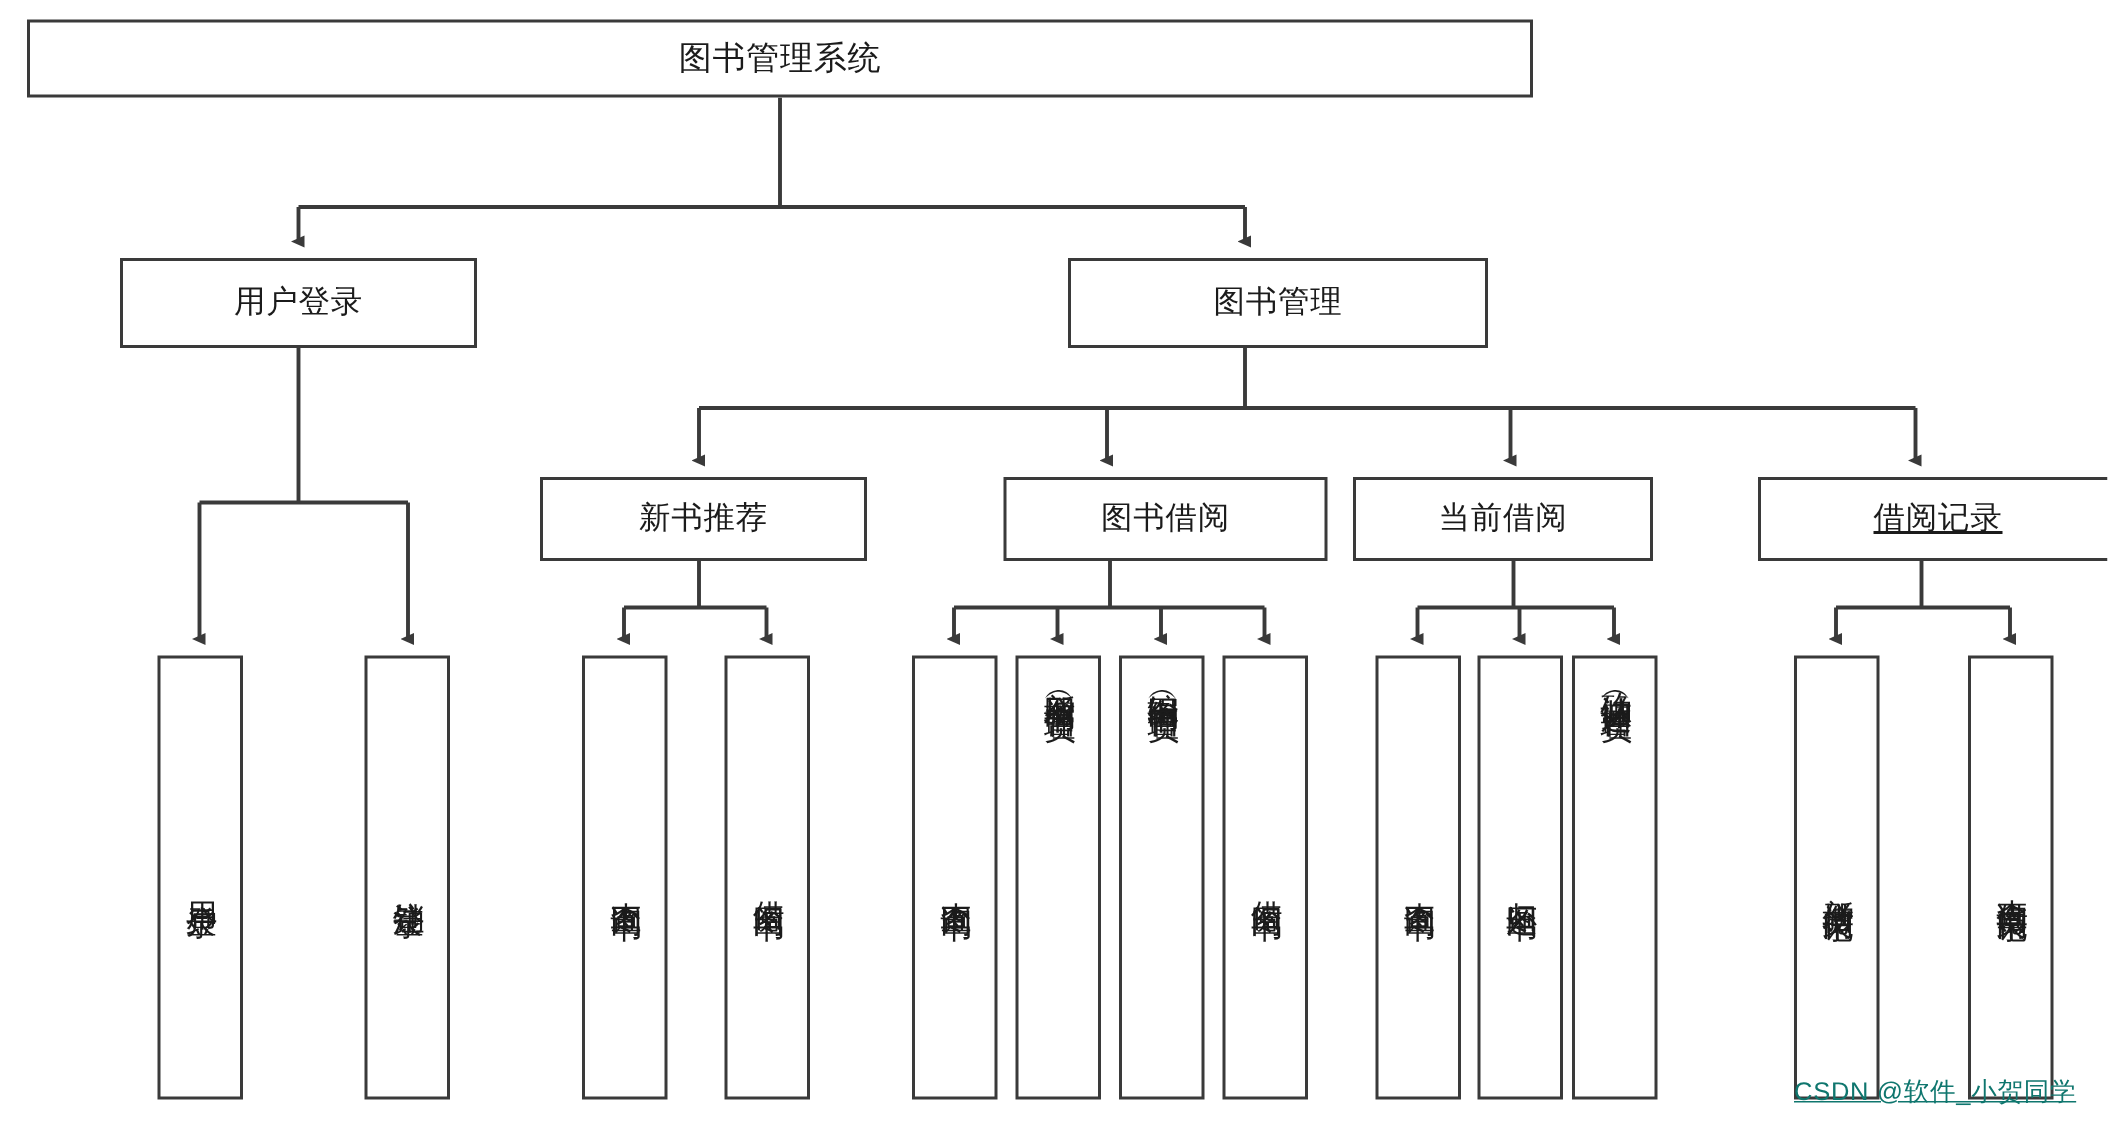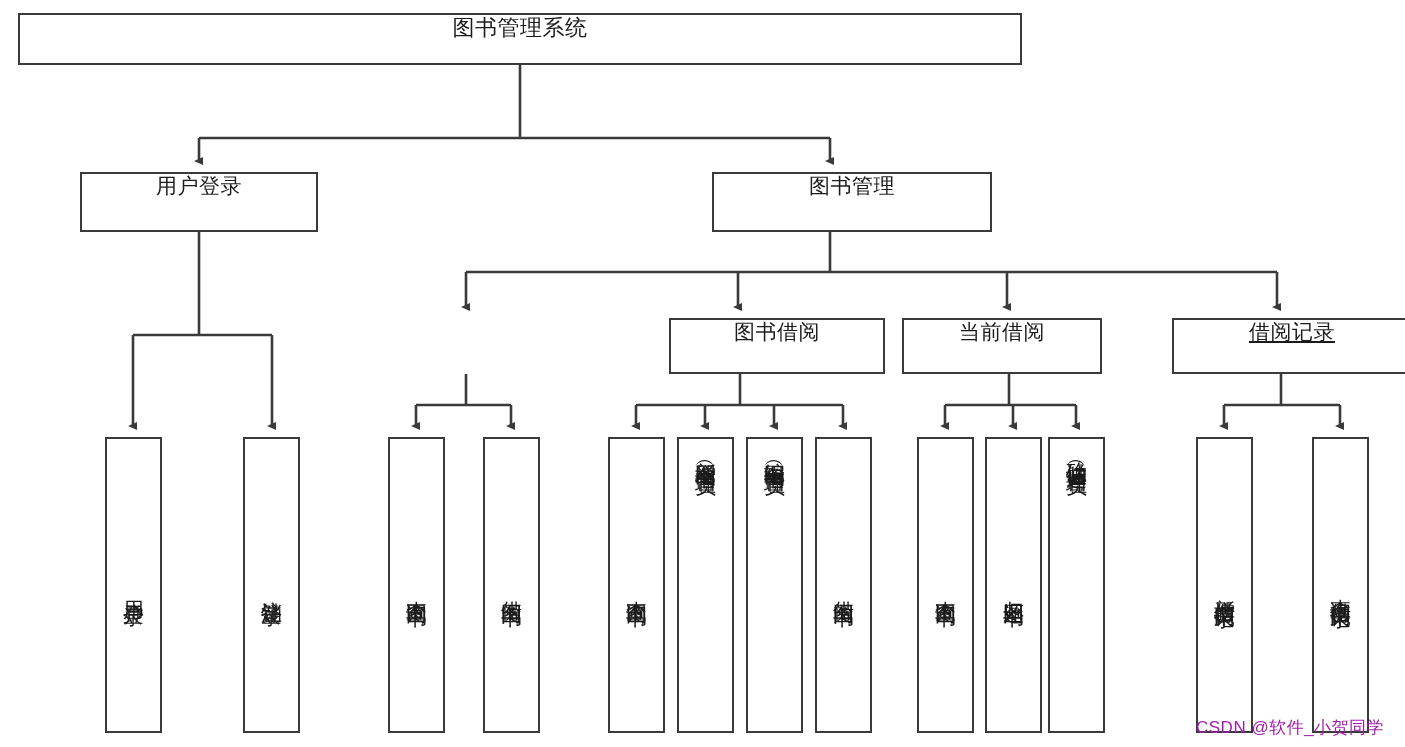--- a/index.html
+++ b/index.html
@@ -23,21 +23,21 @@
     top: 0;
     width: 1405px;
     height: 747px;
   }
   .node {
     position: absolute;
     box-sizing: border-box;
     background: #ffffff;
     border: 2px solid #3a3a3a;
     display: flex;
-    align-items: flex-start;
+    align-items: center;
     justify-content: center;
     color: #1b1b1b;
   }
   .node-label {
     display: block;
     text-align: center;
     line-height: 1.18;
     color: #1b1b1b;
   }
   .node.horizontal .node-label {
@@ -62,24 +62,25 @@
     letter-spacing: 2px;
     white-space: nowrap;
     margin: 0 auto;
   }
   .node.vertical.centered {
     align-items: center;
   }
   .watermark {
     position: absolute;
     font-size: 17px;
-    color: #a21caf;
+    color: #0f766e;
     white-space: nowrap;
     letter-spacing: 0.5px;
     pointer-events: none;
+    text-decoration: underline;
   }
 </style>
 </head>
 <body>
 
 <div id="diagram-root">
 
   <svg id="wires" viewBox="0 0 1405 747" width="1405" height="747" xmlns="http://www.w3.org/2000/svg">
     <defs>
       <marker id="arrowhead" markerWidth="10" markerHeight="10" refX="5" refY="5" orient="auto" markerUnits="userSpaceOnUse">
@@ -135,20 +136,23 @@
     <span class="node-label">图书管理系统</span>
   </div>
 
   <div class="node horizontal" style="left:80px; top:172px; width:238px; height:60px;">
     <span class="node-label">用户登录</span>
   </div>
   <div class="node horizontal" style="left:712px; top:172px; width:280px; height:60px;">
     <span class="node-label">图书管理</span>
   </div>
 
+  <div class="node horizontal" style="left:360px; top:318px; width:218px; height:56px;">
+    <span class="node-label">新书推荐</span>
+  </div>
   <div class="node horizontal" style="left:632px; top:318px; width:216px; height:56px;margin-left:37px;">
     <span class="node-label">图书借阅</span>
   </div>
   <div class="node horizontal" style="left:902px; top:318px; width:200px; height:56px;">
     <span class="node-label">当前借阅</span>
   </div>
   <div class="node horizontal" style="left:1172px; top:318px; width:240px; height:56px;text-decoration:underline;">
     <span class="node-label">借阅记录</span>
   </div>
 

